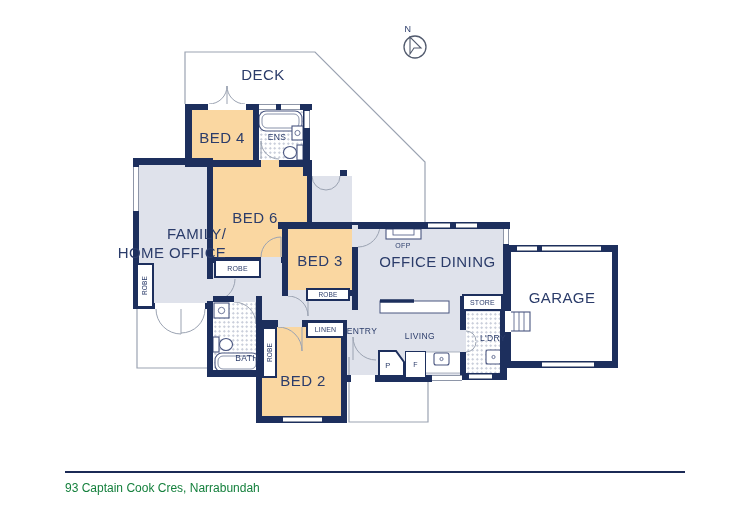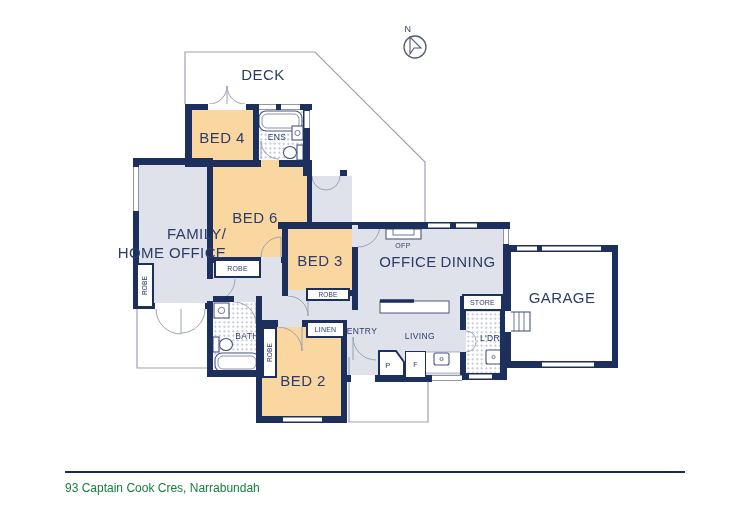--- a/index.html
+++ b/index.html
@@ -200,20 +200,20 @@
     <div>HOME OFFICE</div>
   </div>
   <div class="lbl s95" style="left:320px;top:260px">BED 3</div>
   <div class="lbl s95" style="left:408px;top:261px">OFFICE</div>
   <div class="lbl s95" style="left:468px;top:261px">DINING</div>
   <div class="lbl s7" style="left:403px;top:245px">OFP</div>
   <div class="lbl s95" style="left:562px;top:297px">GARAGE</div>
   <div class="lbl s85" style="left:493px;top:338px">L'DRY</div>
   <div class="lbl s85" style="left:420px;top:336px">LIVING</div>
   <div class="lbl s85" style="left:362px;top:331px">ENTRY</div>
-  <div class="lbl s85" style="left:247px;top:336px">BATH</div>
+  <div class="lbl s85" style="left:247px;top:358px">BATH</div>
   <div class="lbl s95" style="left:303px;top:380px">BED 2</div>
   <div class="lbl s75" style="left:388px;top:365px">P</div>
 
   <div class="footer-line"></div>
   <div class="address">93 Captain Cook Cres, Narrabundah</div>
 
 </div>
 
 </body></html>

